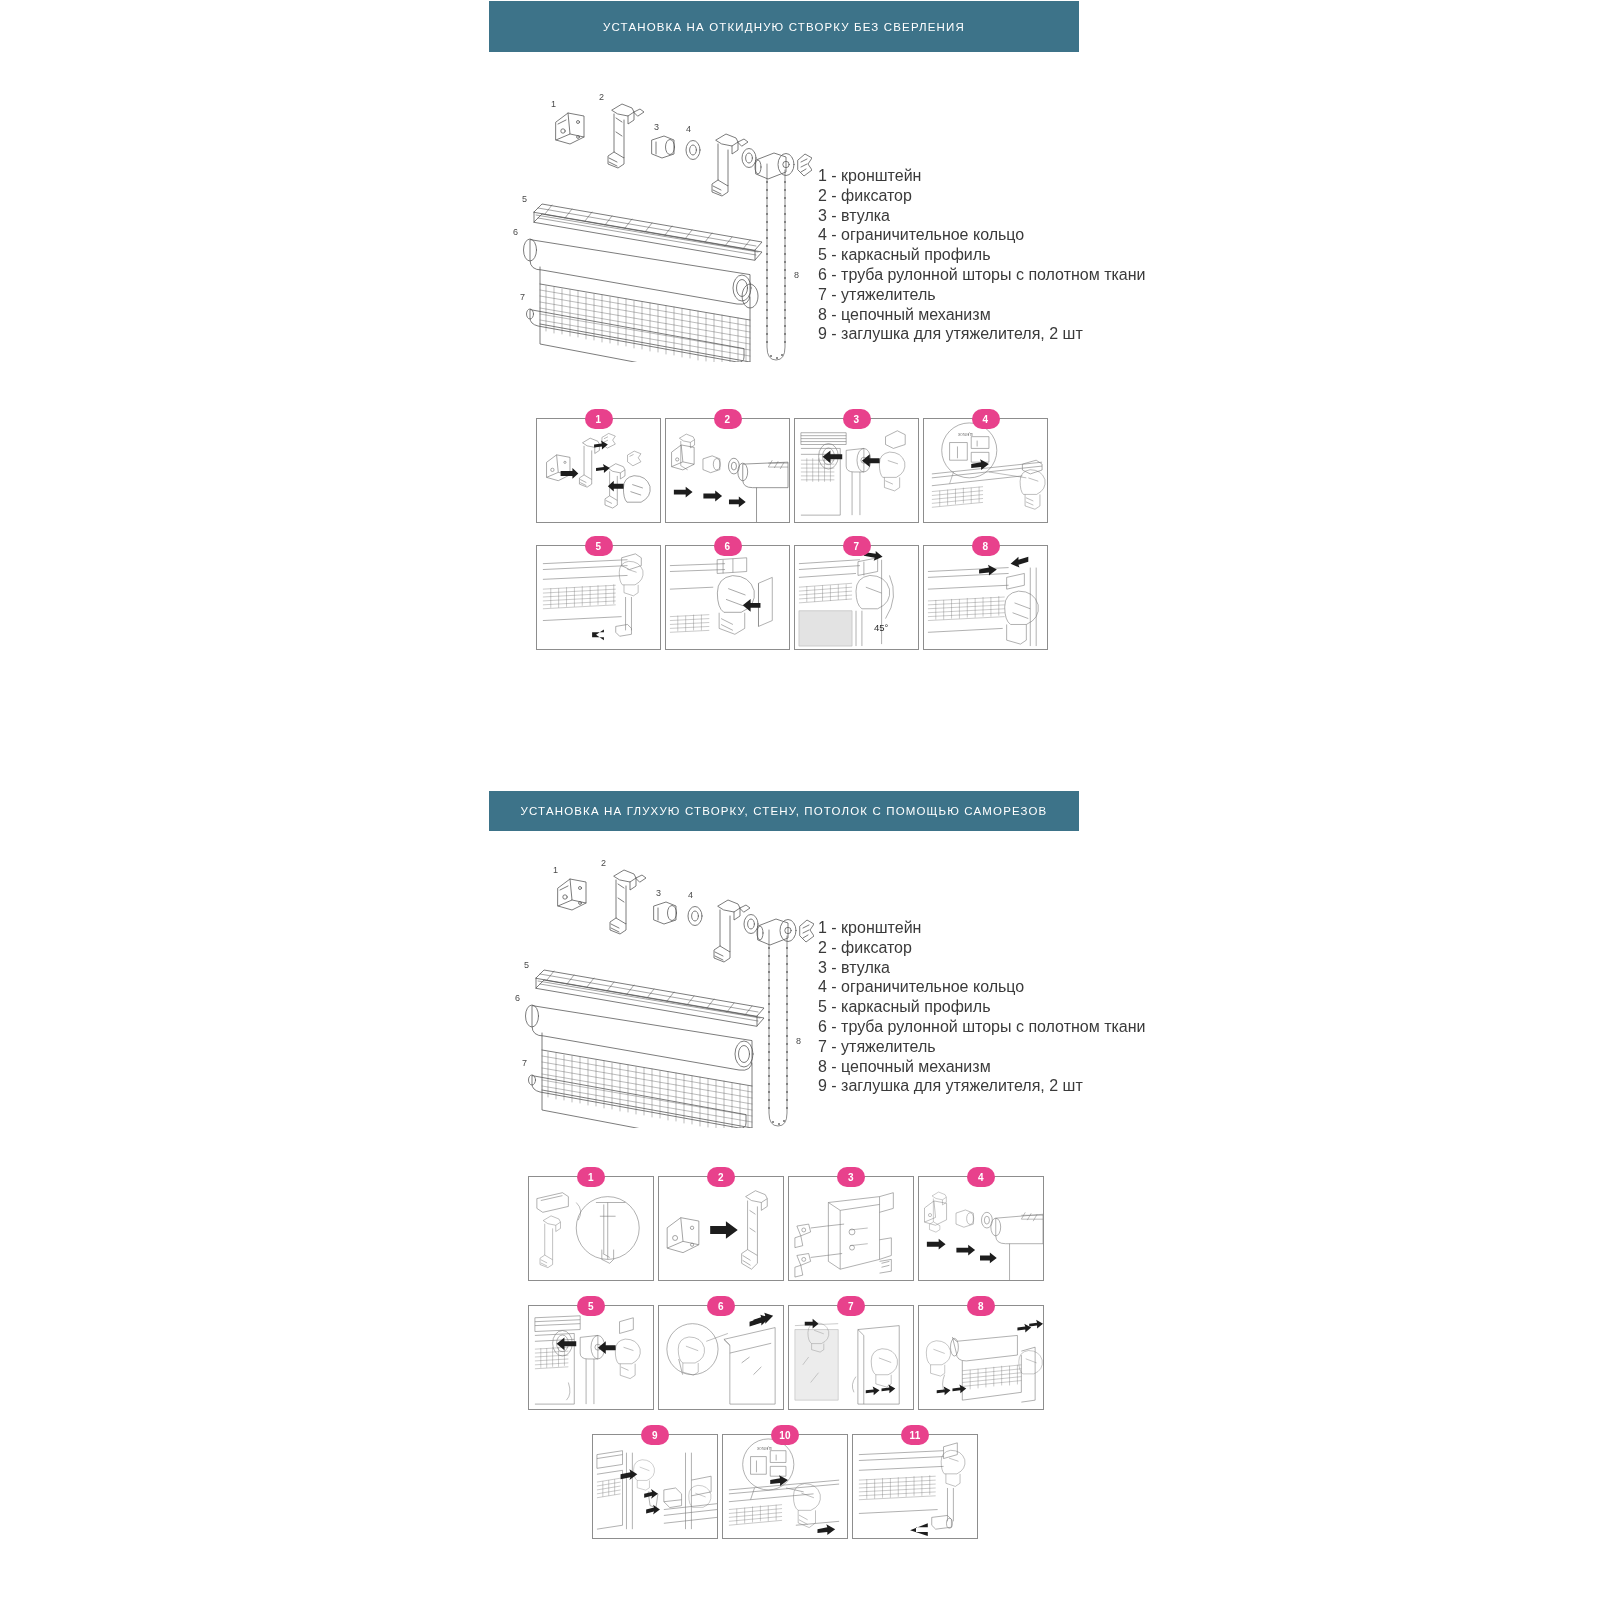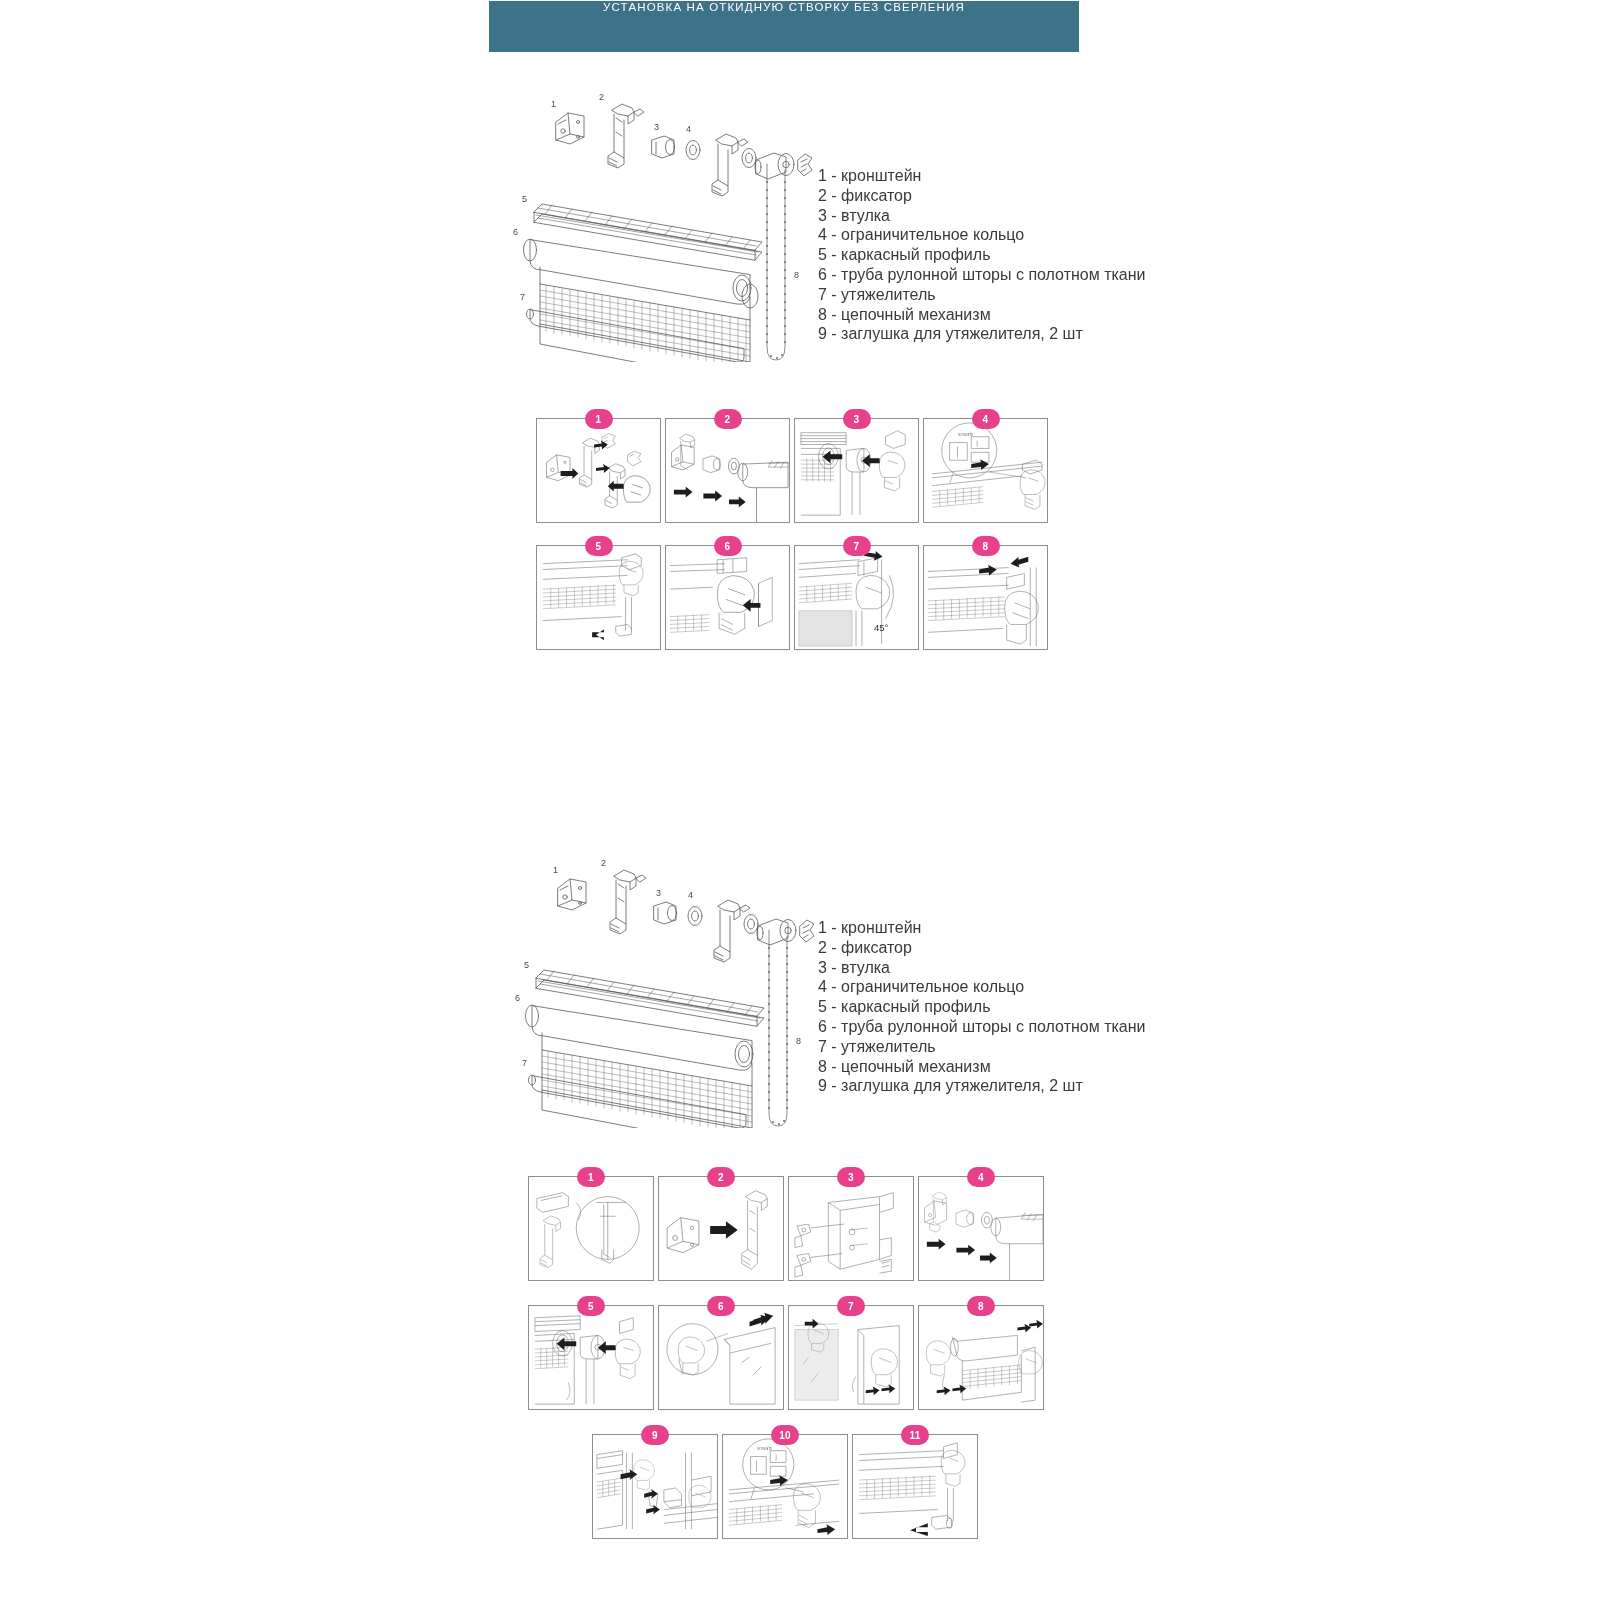--- a/index.html
+++ b/index.html
@@ -13,21 +13,21 @@
   }
 
   .page { position:absolute; left:0; top:0; width:1600px; height:1600px; }
 
   
   .banner {
     position:absolute;
     background:#3d7389;
     color:#ffffff;
     display:flex;
-    align-items:flex-start;
+    align-items:center;
     justify-content:center;
     letter-spacing:1.15px;
     font-size:11.5px;
     font-weight:400;
     text-transform:uppercase;
   }
 
   
   .legend { position:absolute; }
   .legend-row {
@@ -678,20 +678,23 @@
               <path d="M56 24 L66 22 L65 19 L74 24 L66 30 L66 27 L56 28 Z"></path>
               <path d="M106 16 L96 19 L97 22 L88 18 L96 11 L96 14 L106 11 Z"></path>
             </g>
           </svg>
         </div>
       </div>
 
     </div>
   </div>
 
+  <div class="banner" style="left:489px; top:791px; width:590px; height:40px;">
+    <span>УСТАНОВКА НА ГЛУХУЮ СТВОРКУ, СТЕНУ, ПОТОЛОК С ПОМОЩЬЮ САМОРЕЗОВ</span>
+  </div>
 
   <div class="exploded" style="left:514px; top:858px; width:300px; height:270px;">
     <svg viewBox="0 0 300 270" width="300" height="270" aria-hidden="true">
       <g fill="none" stroke="#5a5a5a" stroke-width="0.8" stroke-linejoin="round" stroke-linecap="round">
         <g transform="translate(42,18)">
           <path d="M2 12 L14 3 L30 6 L30 27 L16 34 L2 30 Z"></path>
           <path d="M14 3 L16 24 L2 30"></path>
             <path d="M16 24 L30 27"></path>
           <circle cx="9" cy="21" r="2.2"></circle>
             <circle cx="24" cy="12" r="1.5"></circle>

